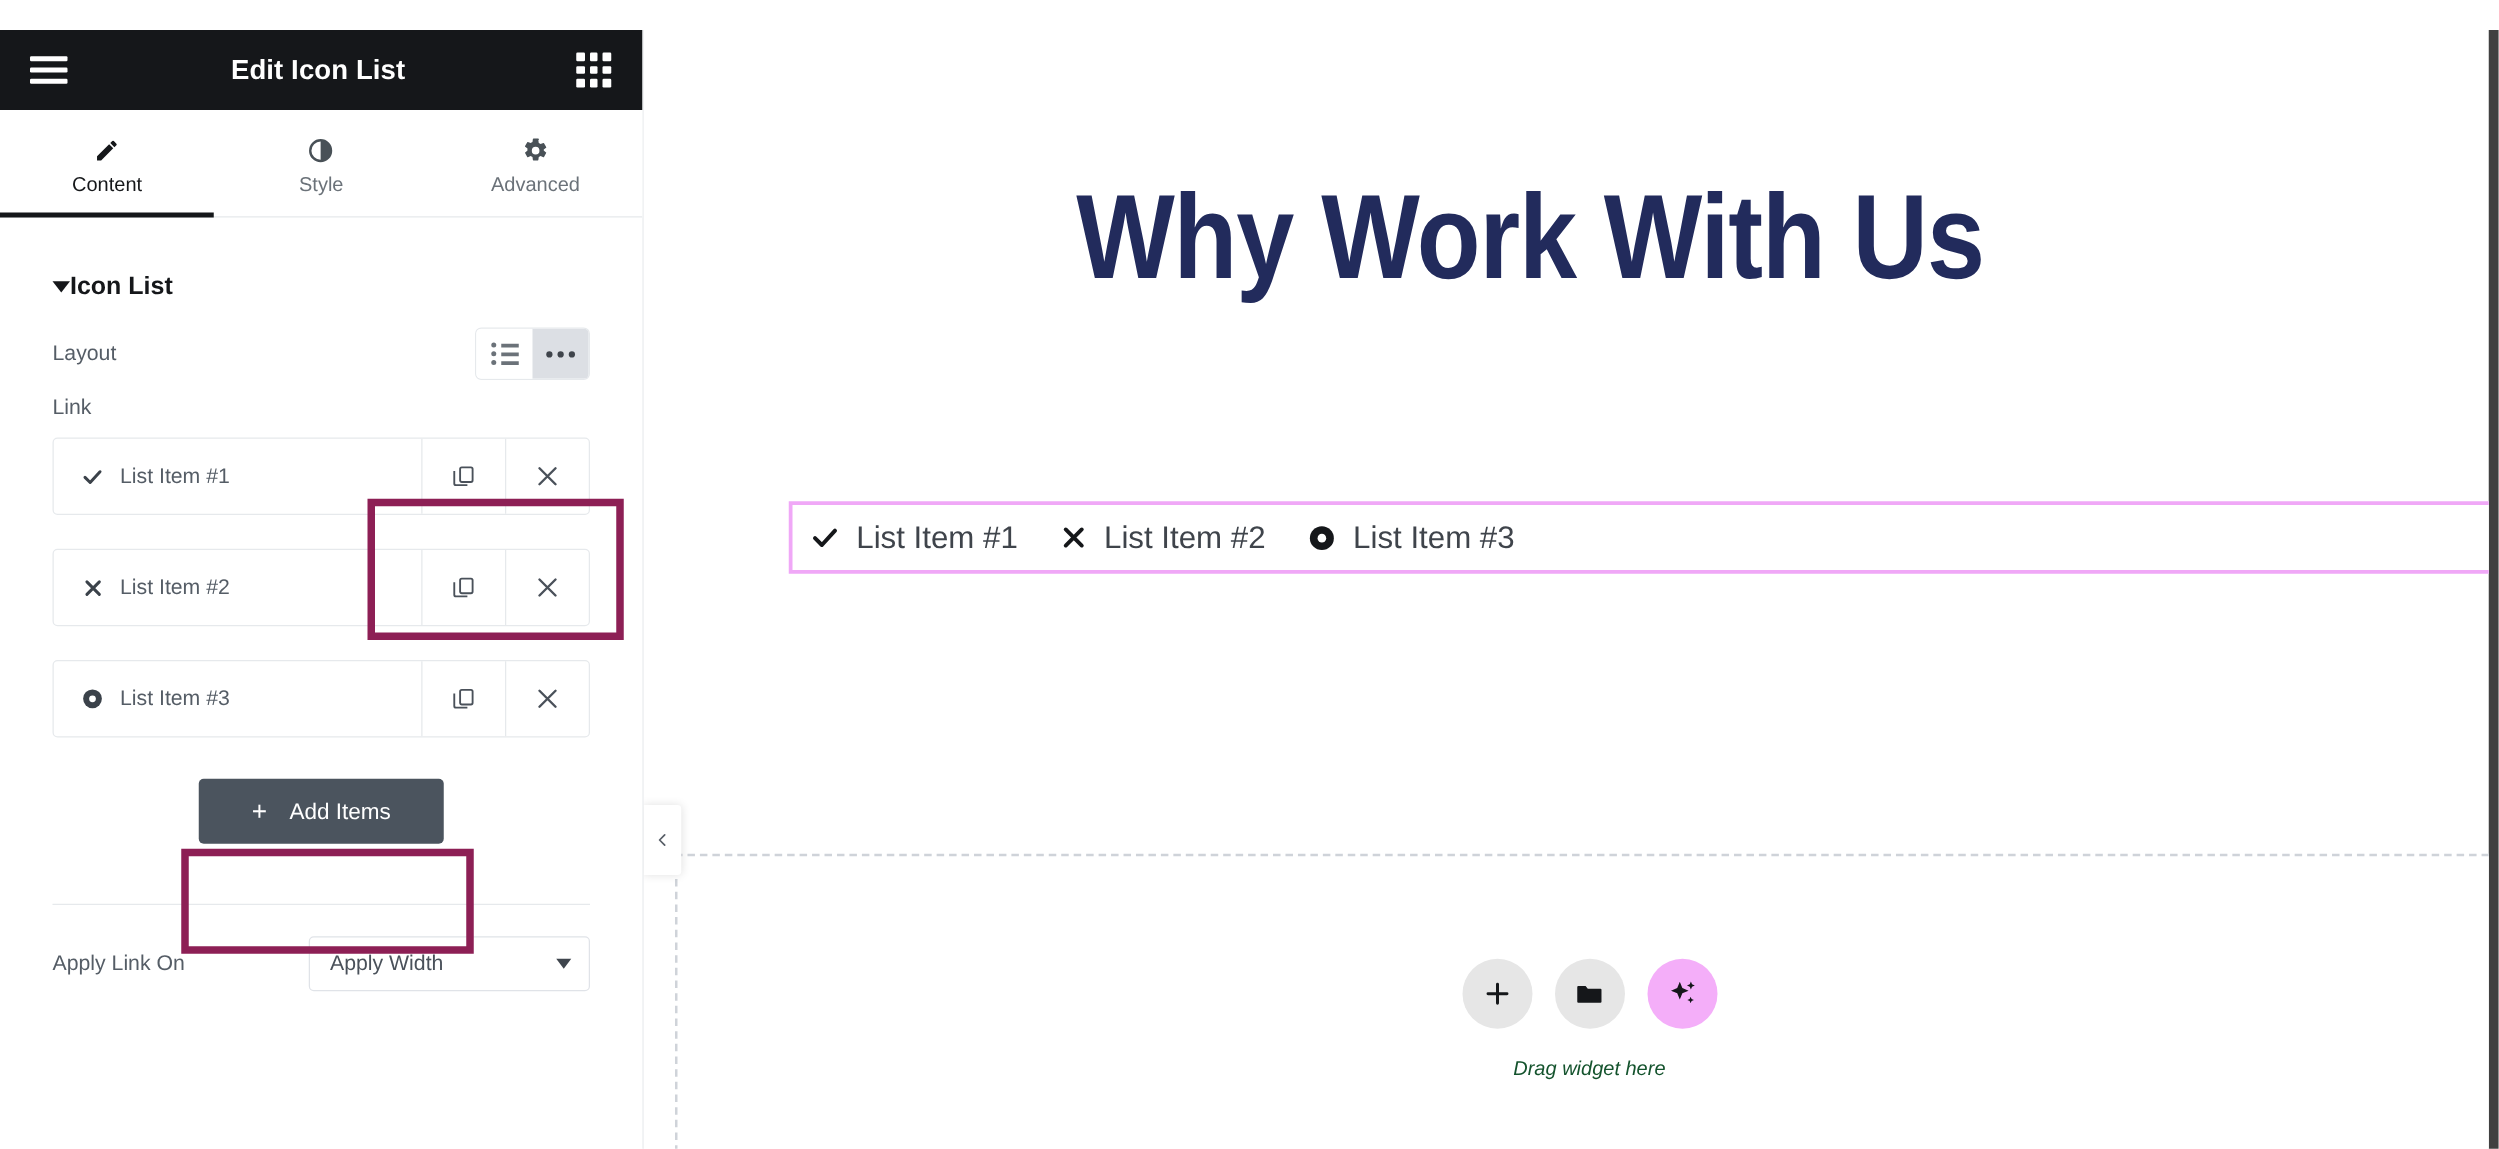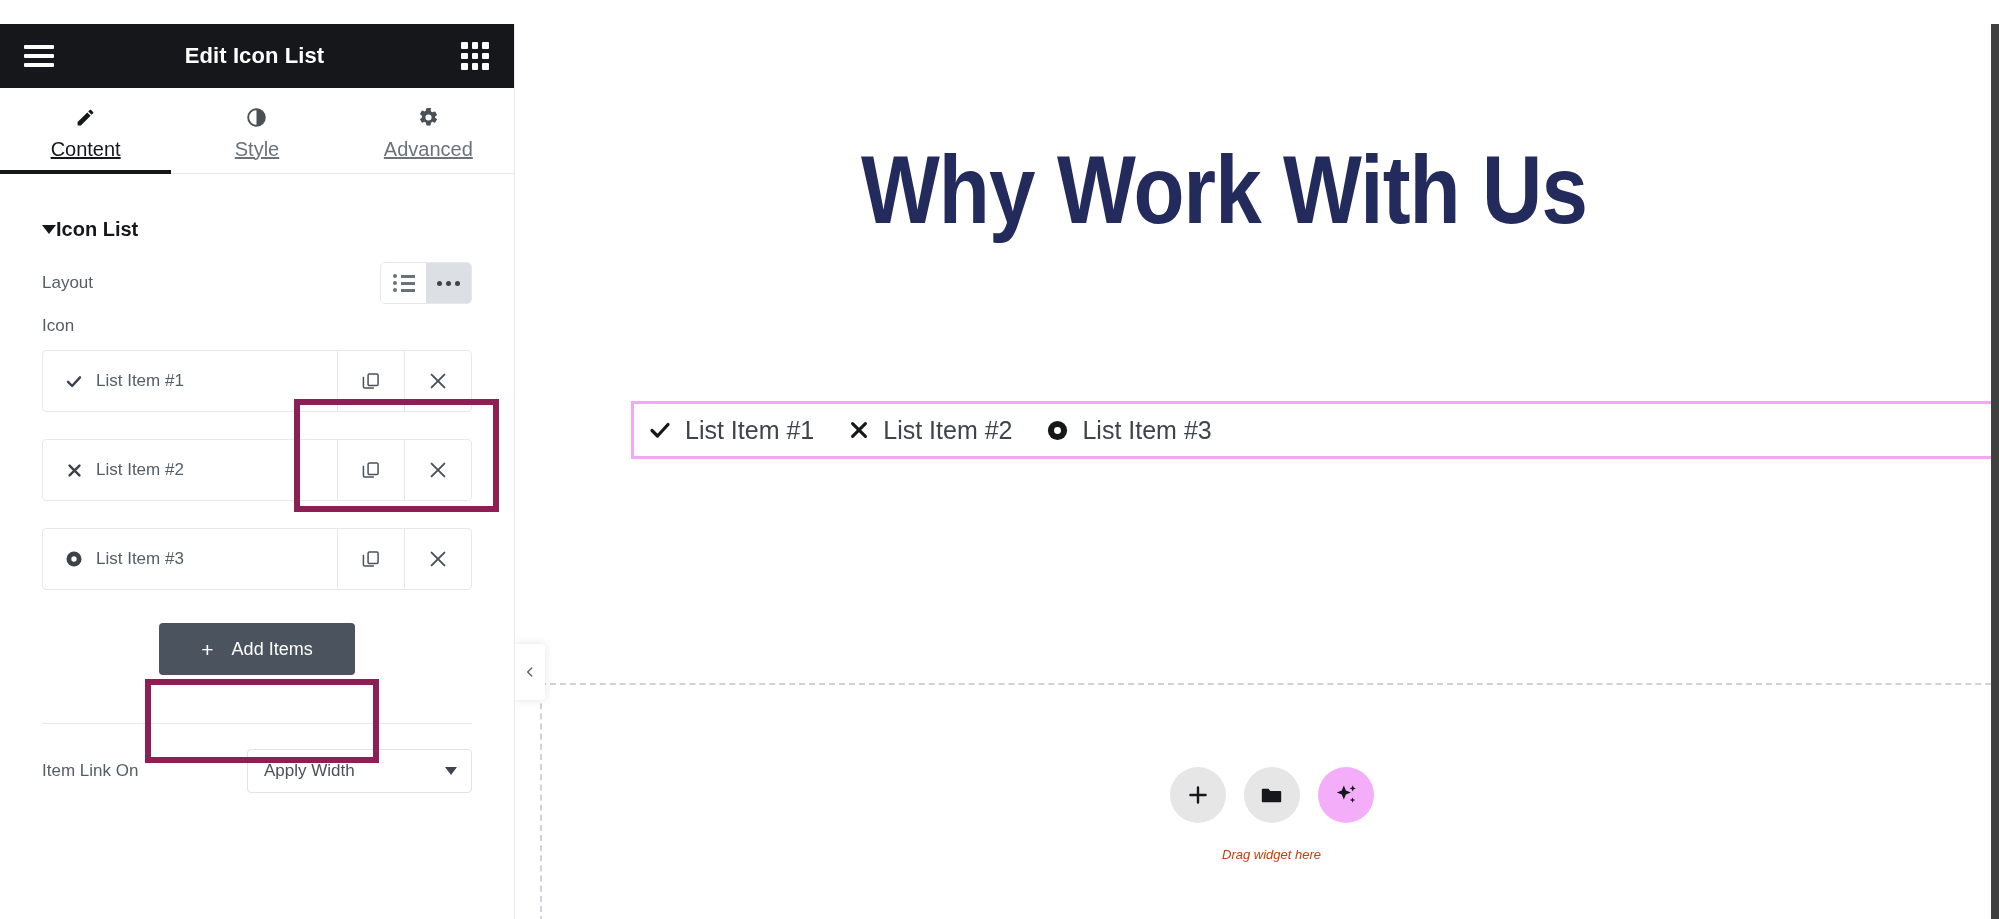--- a/index.html
+++ b/index.html
@@ -85,23 +85,22 @@
     cursor: pointer;
     position: relative;
     padding-top: 6px;
   }
   .tab .tab-ico {
     color: #495157;
     display:flex; align-items:center; justify-content:center;
     height: 22px;
   }
   .tab .tab-label {
-    font-size: 20px;
+    font-size: 16px;
     color: #6b7279;
-    text-decoration: underline;
   }
   .tab.active .tab-label { color: #15171a; }
   .tab.active .tab-ico { color: #15171a; }
   .tab.active::after {
     content: "";
     position: absolute;
     left: 0; right: 0; bottom: -1px;
     height: 4px;
     background: #15171a;
   }
@@ -325,23 +324,23 @@
   .circ-row { display: flex; gap: 18px; }
   .circ {
     width: 56px; height: 56px; border-radius: 50%;
     background: #e6e6e6;
     display: flex; align-items: center; justify-content: center;
     cursor: pointer;
     color: #15171a;
   }
   .circ.ai { background: #f4aef9; }
   .drag-text {
-    font-size: 13px;
+    font-size: 16px;
     font-style: italic;
-    color: #c2410c;
+    color: #14532d;
   }
 </style>
 </head>
 <body>
 
 <div id="app">
 
   <div id="panel">
 
     <div class="panel-header">
@@ -420,21 +419,21 @@
           <span class="dots3">
               <i></i>
               <i></i>
               <i></i>
             </span>
         </div>
       </div>
     </div>
 
     <div class="items-wrap">
-      <div class="items-label">Icon</div>
+      <div class="items-label">Link</div>
 
       <div class="item-row">
         <div class="item-main">
           <span class="item-ico">
             <svg width="19" height="19" viewBox="0 0 24 24" fill="none" stroke="currentColor" stroke-width="3.2" stroke-linecap="round" stroke-linejoin="round">
                 <path d="M4 12.5l5.5 5.5L20 6.5"></path>
               </svg>
           </span>
           <span>List Item #1</span>
         </div>
@@ -500,21 +499,21 @@
         <button class="add-item-btn">
           <span class="plus">+</span>
           <span>Add Items</span>
         </button>
       </div>
     </div>
 
     <div class="divider"></div>
 
     <div class="ctrl-row" style="margin-top:18px;">
-      <span class="ctrl-label">Item Link On</span>
+      <span class="ctrl-label">Apply Link On</span>
       <div class="select-box">
         <span class="val">Apply Width</span>
         <span class="caret-sm"></span>
       </div>
     </div>
 
     <div class="hl-box" id="hl-item-actions"></div>
     <div class="hl-box" id="hl-add-item"></div>
   </div>
 

